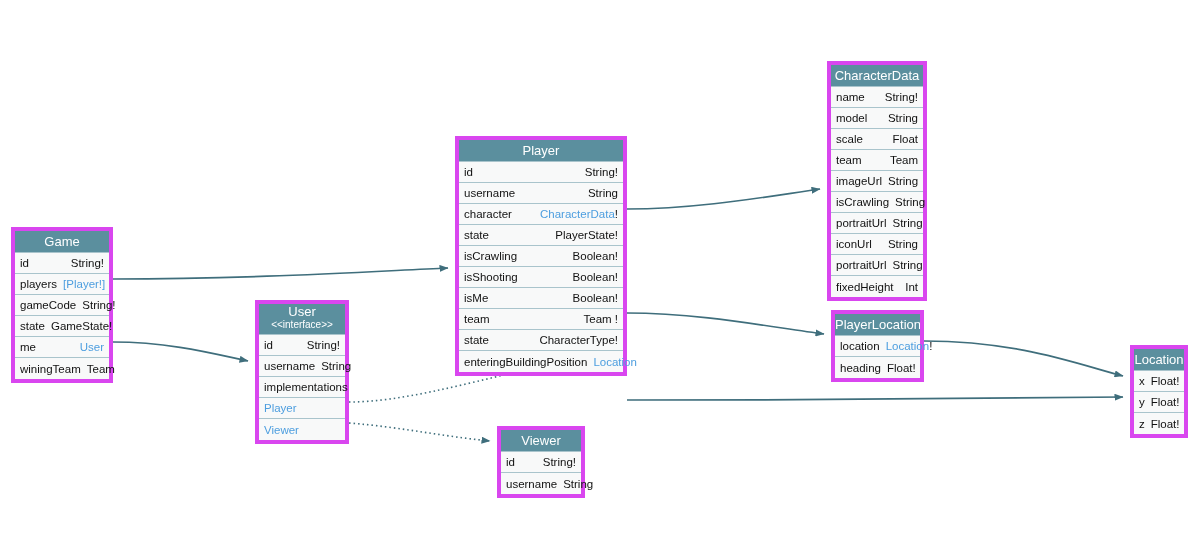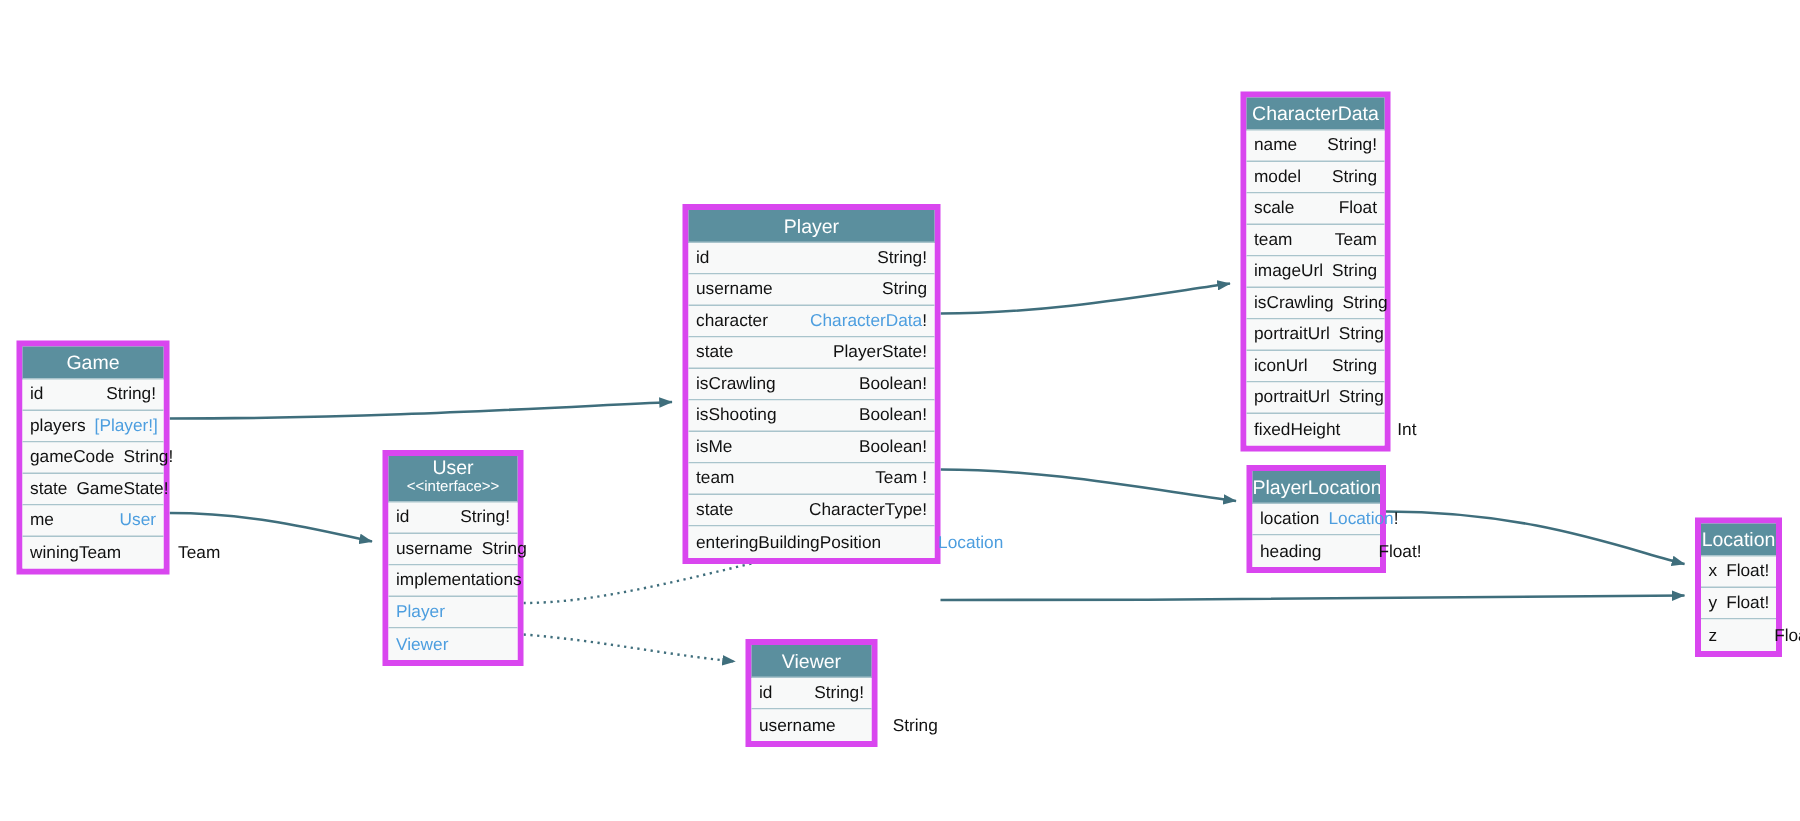--- a/index.html
+++ b/index.html
@@ -45,21 +45,21 @@
     border-bottom:1px solid #a9c4cc;
     background:#f8f9f9;
     display:flex;
     align-items:center;
     justify-content:space-between;
     padding:0 5px;
     font-size:11.5px;
     color:#111111;
     white-space:nowrap;
   }
-  .erow:last-child{border-bottom:none;gap:32px;}
+  .erow:last-child{border-bottom:none;}
   .erow .fname{text-align:center;}
   .erow .ftype{text-align:right;margin-left:6px;}
   .erow .ftype.link{color:#4d9edf;text-align:right;}
   .erow .ftype .bang{color:#111111;}
   .erow.center{justify-content:flex-start;}
   .erow.center .fname{width:100%;text-align:center;}
   .erow.linkrow{justify-content:flex-start;}
   .erow.linkrow .fname{color:#4d9edf;}
 </style>
 </head>

